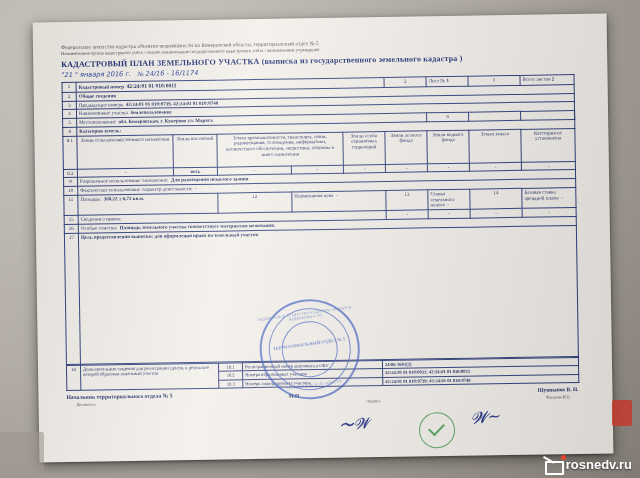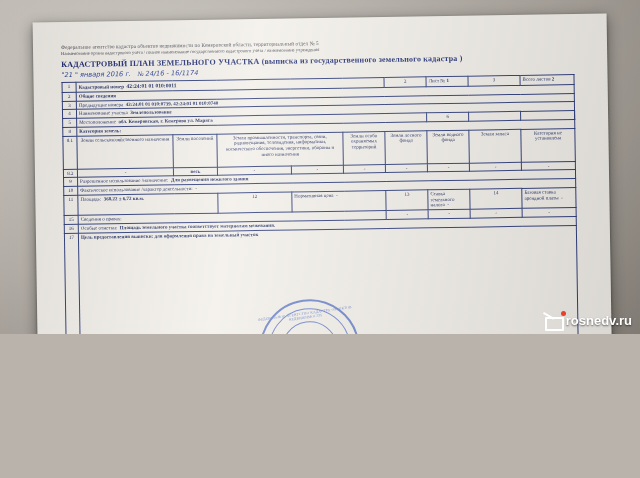--- a/index.html
+++ b/index.html
@@ -1,21 +1,21 @@
 <!DOCTYPE html>
 <html><head>
 <meta charset="utf-8">
 <style>
   html,body{margin:0;padding:0;}
   body{
     width:640px;height:478px;overflow:hidden;
     background:#b9b3ab;
     font-family:"Liberation Serif", serif;
   }
-  #shot{position:relative;width:640px;height:334px;overflow:hidden;}
+  #shot{position:relative;width:640px;height:478px;overflow:hidden;}
 
   
   .backdrop{
     position:absolute;inset:0;
     background:
       radial-gradient(ellipse at 30% 20%, #c9c4bd 0%, #aca69e 60%, #8e8880 100%);
   }
   .backdrop:after{
     content:"";position:absolute;inset:0;
     background:linear-gradient(115deg, rgba(255,255,255,.12) 0%, rgba(0,0,0,.10) 100%);

